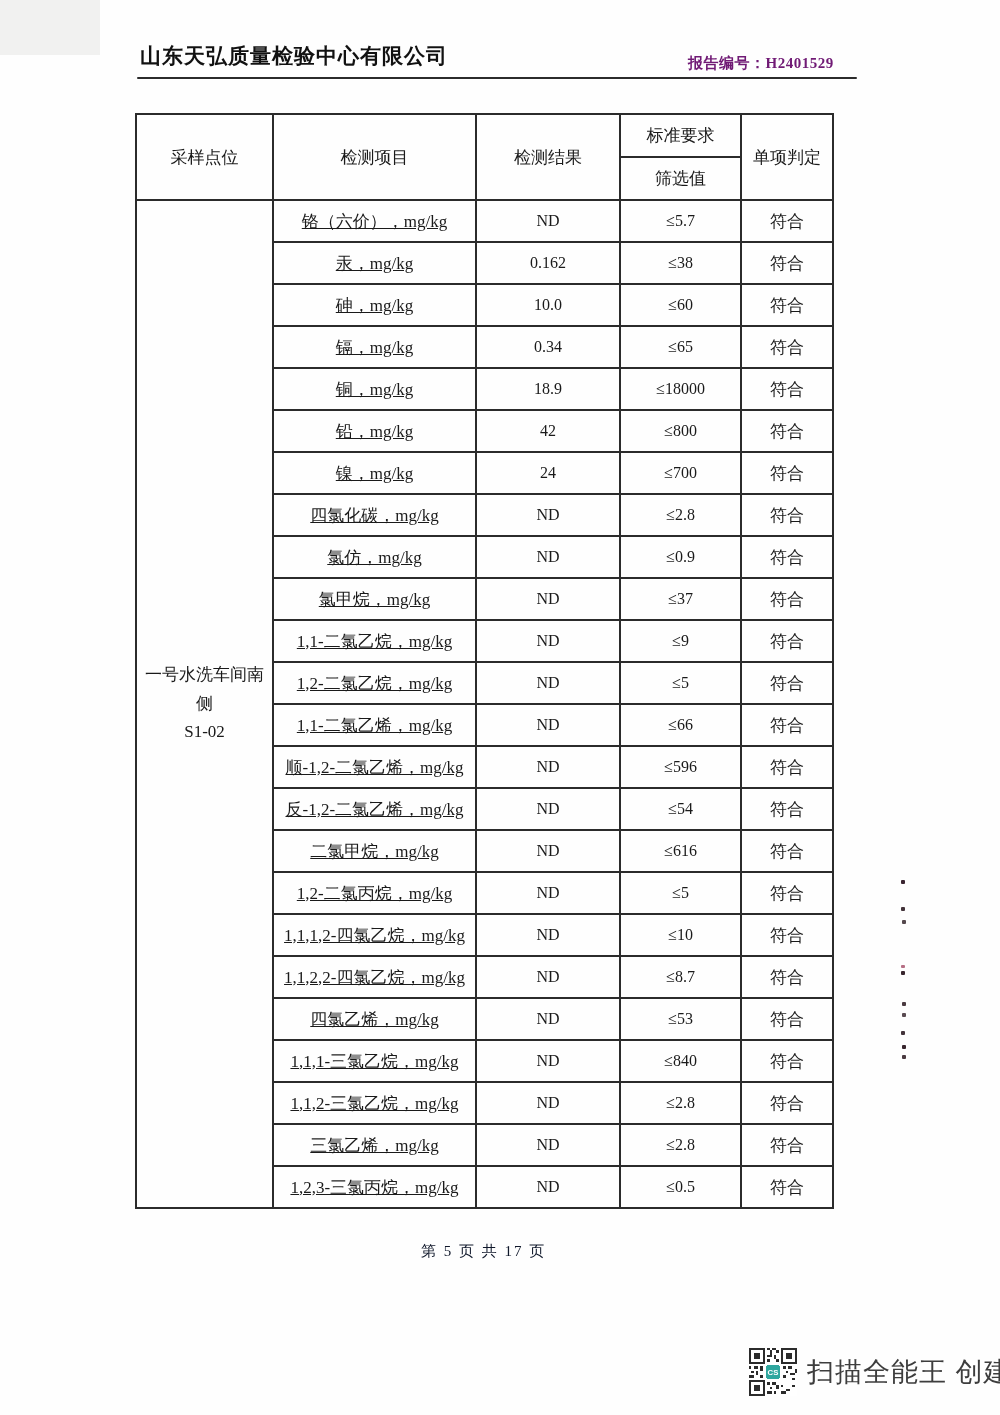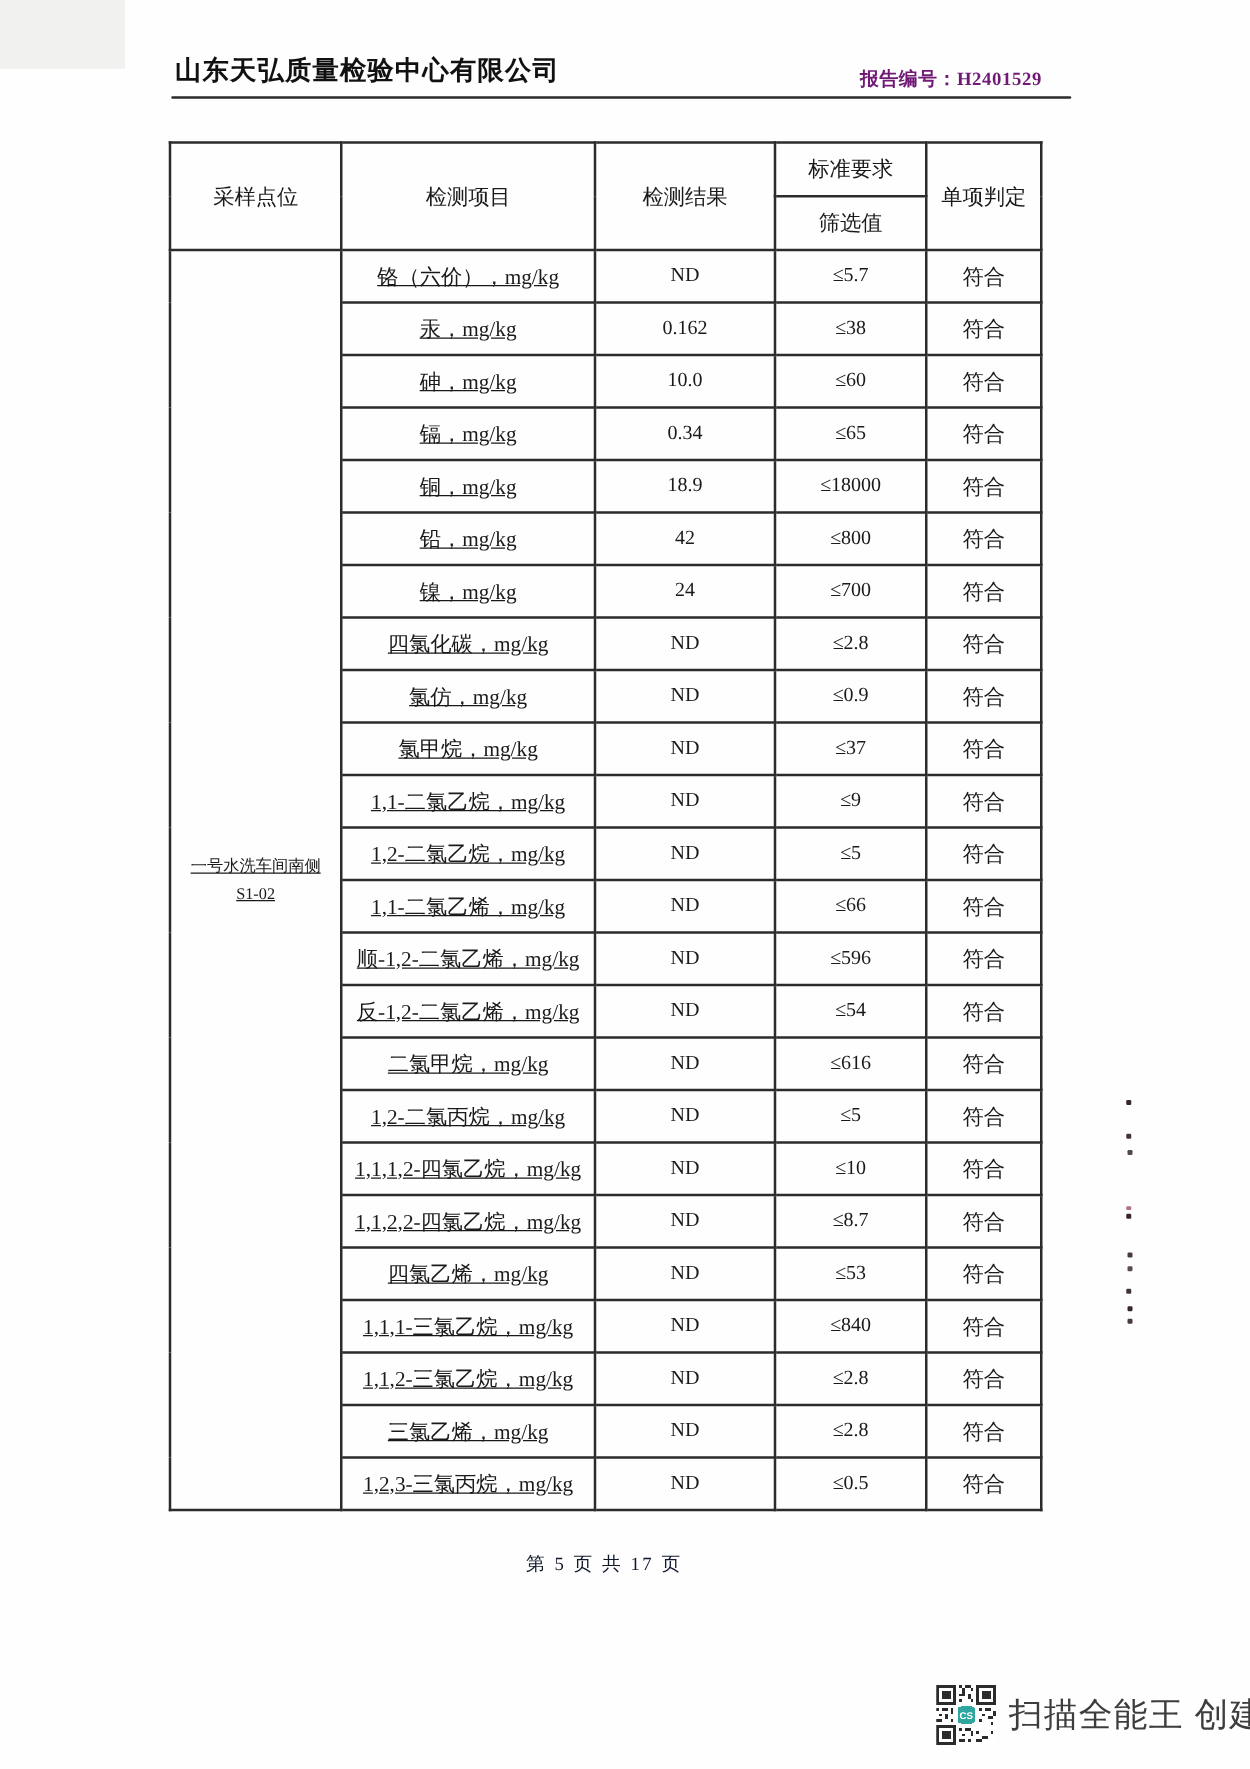--- a/index.html
+++ b/index.html
@@ -30,21 +30,21 @@
     border-collapse:collapse; table-layout:fixed;
   }
   .report-table th, .report-table td {
     border:2px solid #2b2b2b; text-align:center; vertical-align:middle;
     padding:0 4px; overflow:hidden;
   }
   .report-table th { font-weight:400; font-size:17px; height:41px; }
   .report-table td { font-size:16px; height:40px; }
   td.cell-item { font-size:17px;text-decoration:underline; }
   td.cell-judge { font-size:17px; }
-  td.cell-site { font-size:13px; line-height:1.7;text-decoration:underline; }
+  td.cell-site { font-size:17px; line-height:1.7; }
 
   
   .page-footer {
     position:absolute; left:135px; top:1242px; width:697px;
     text-align:center; font-size:15px; letter-spacing:2px; color:#0f172a;
   }
 
   
   .speck { position:absolute; width:4px; height:4px; border-radius:1px; }
 

